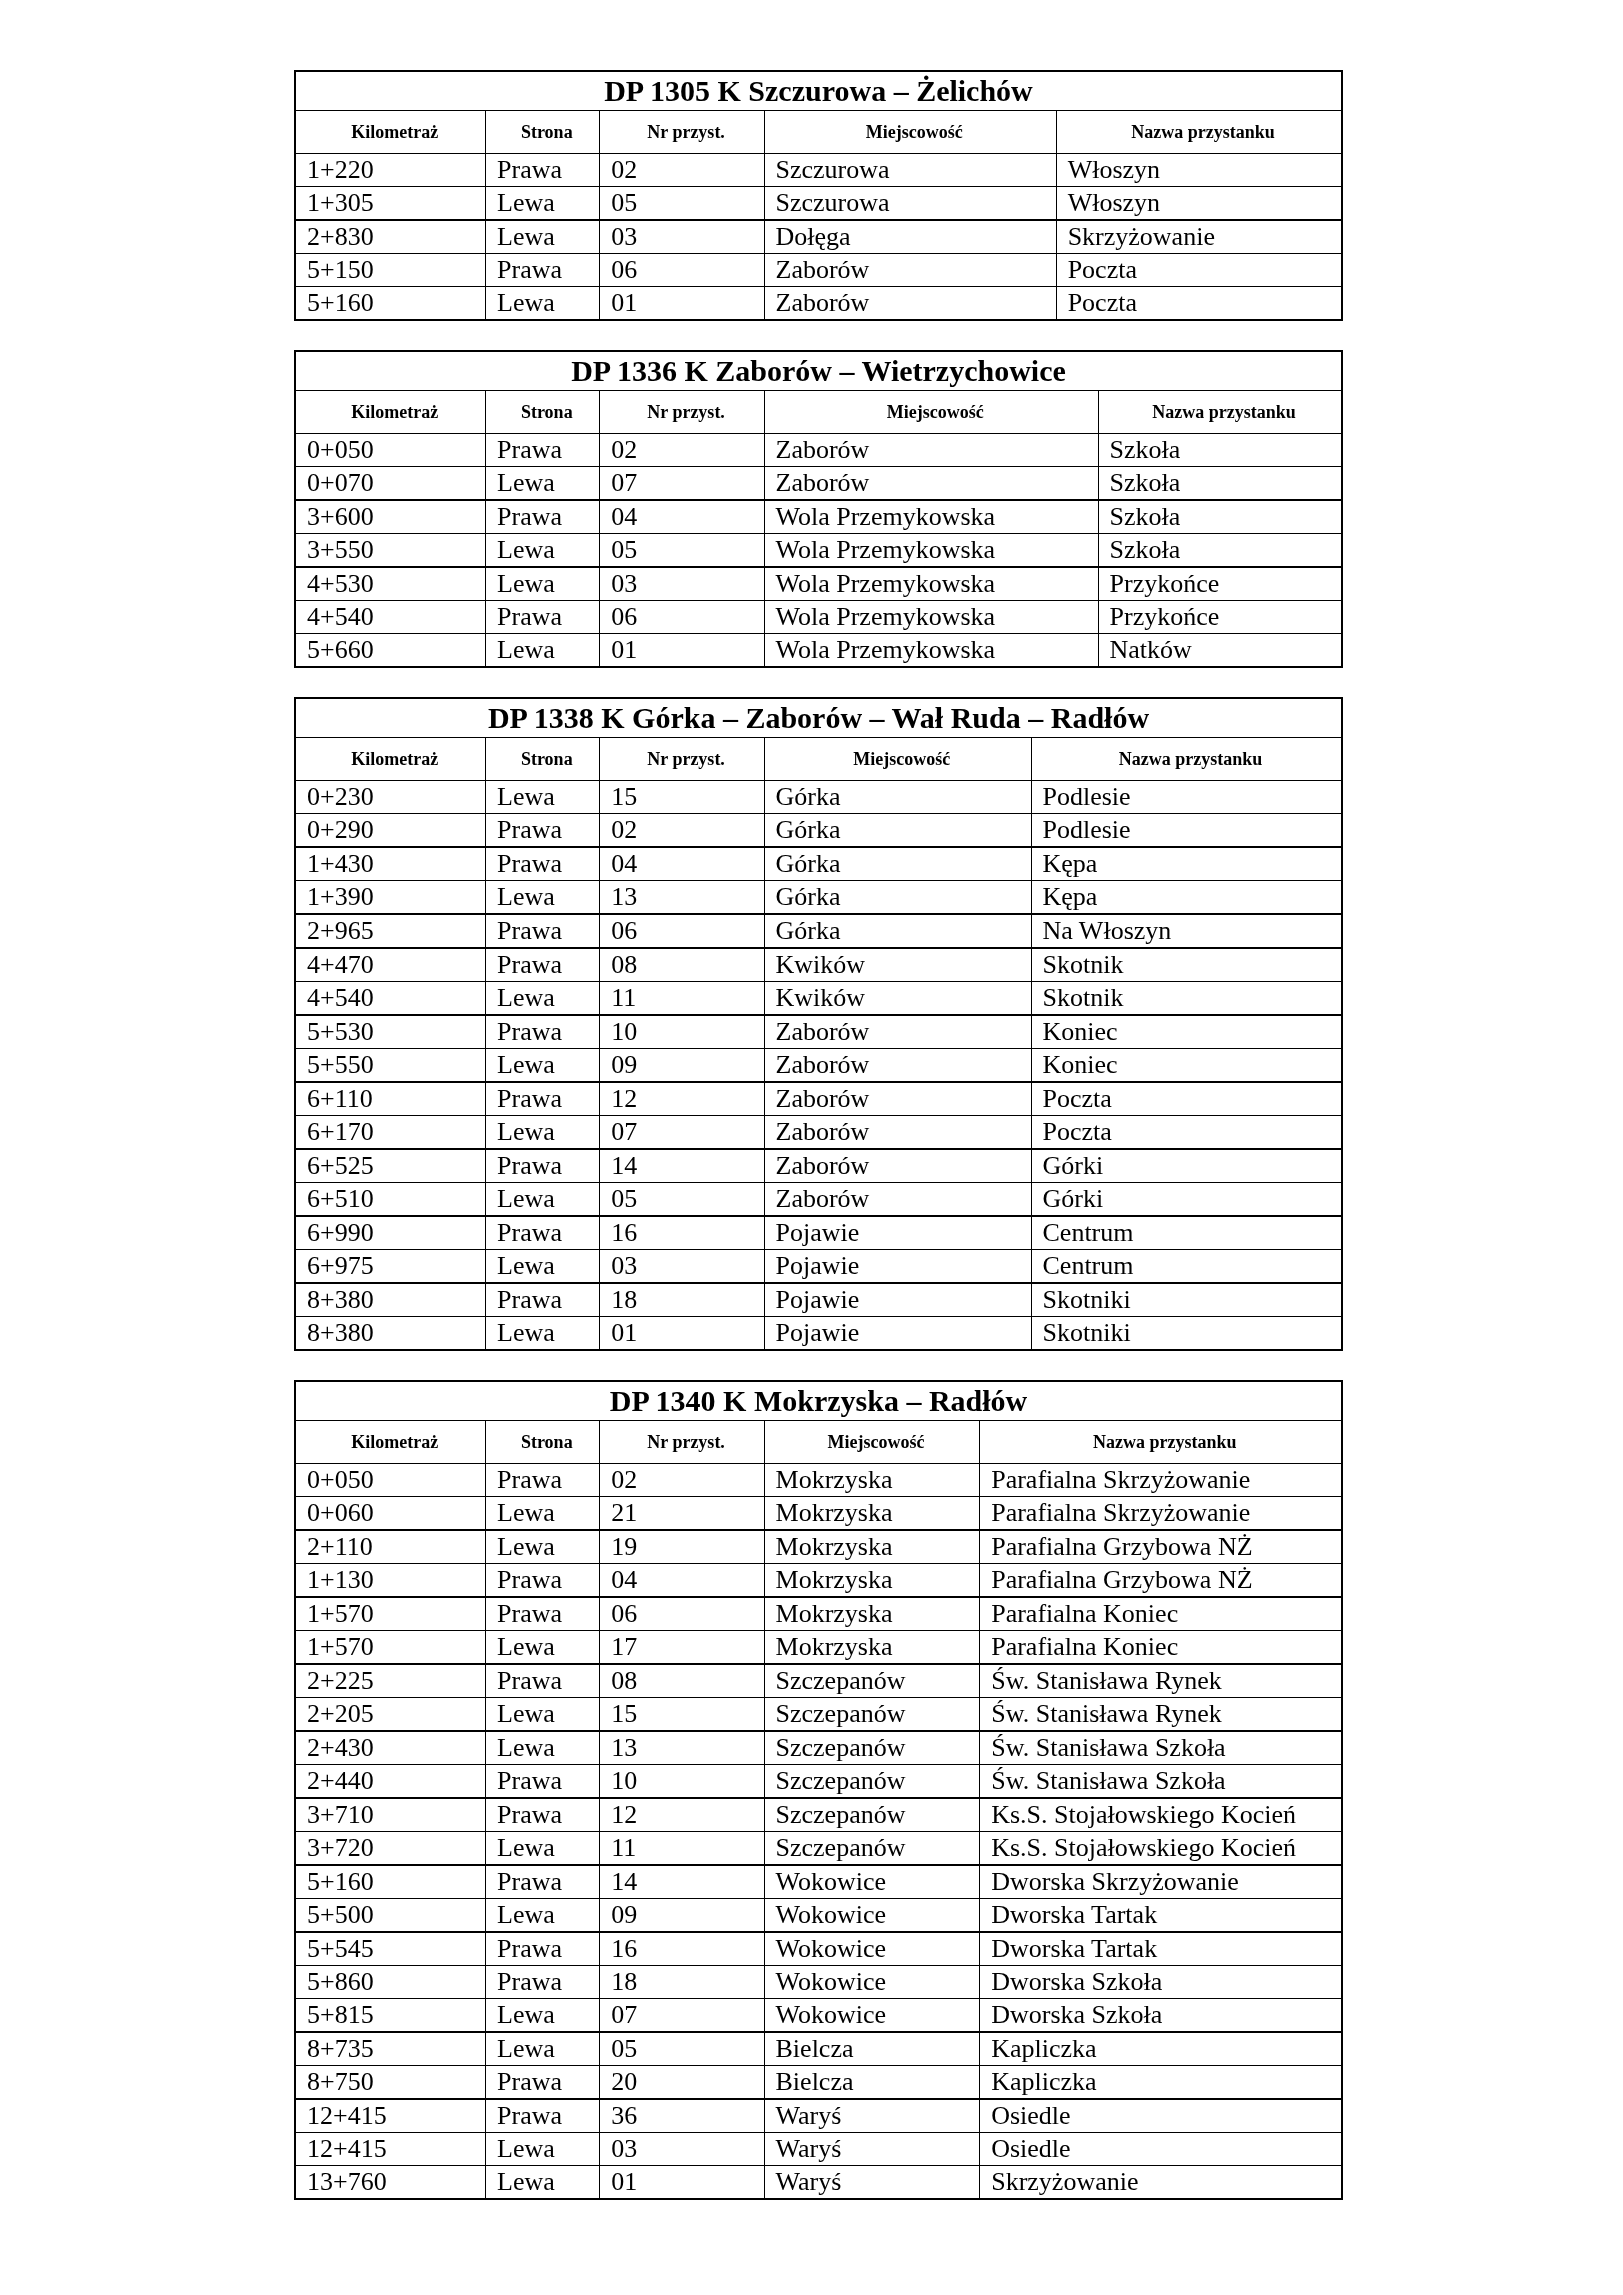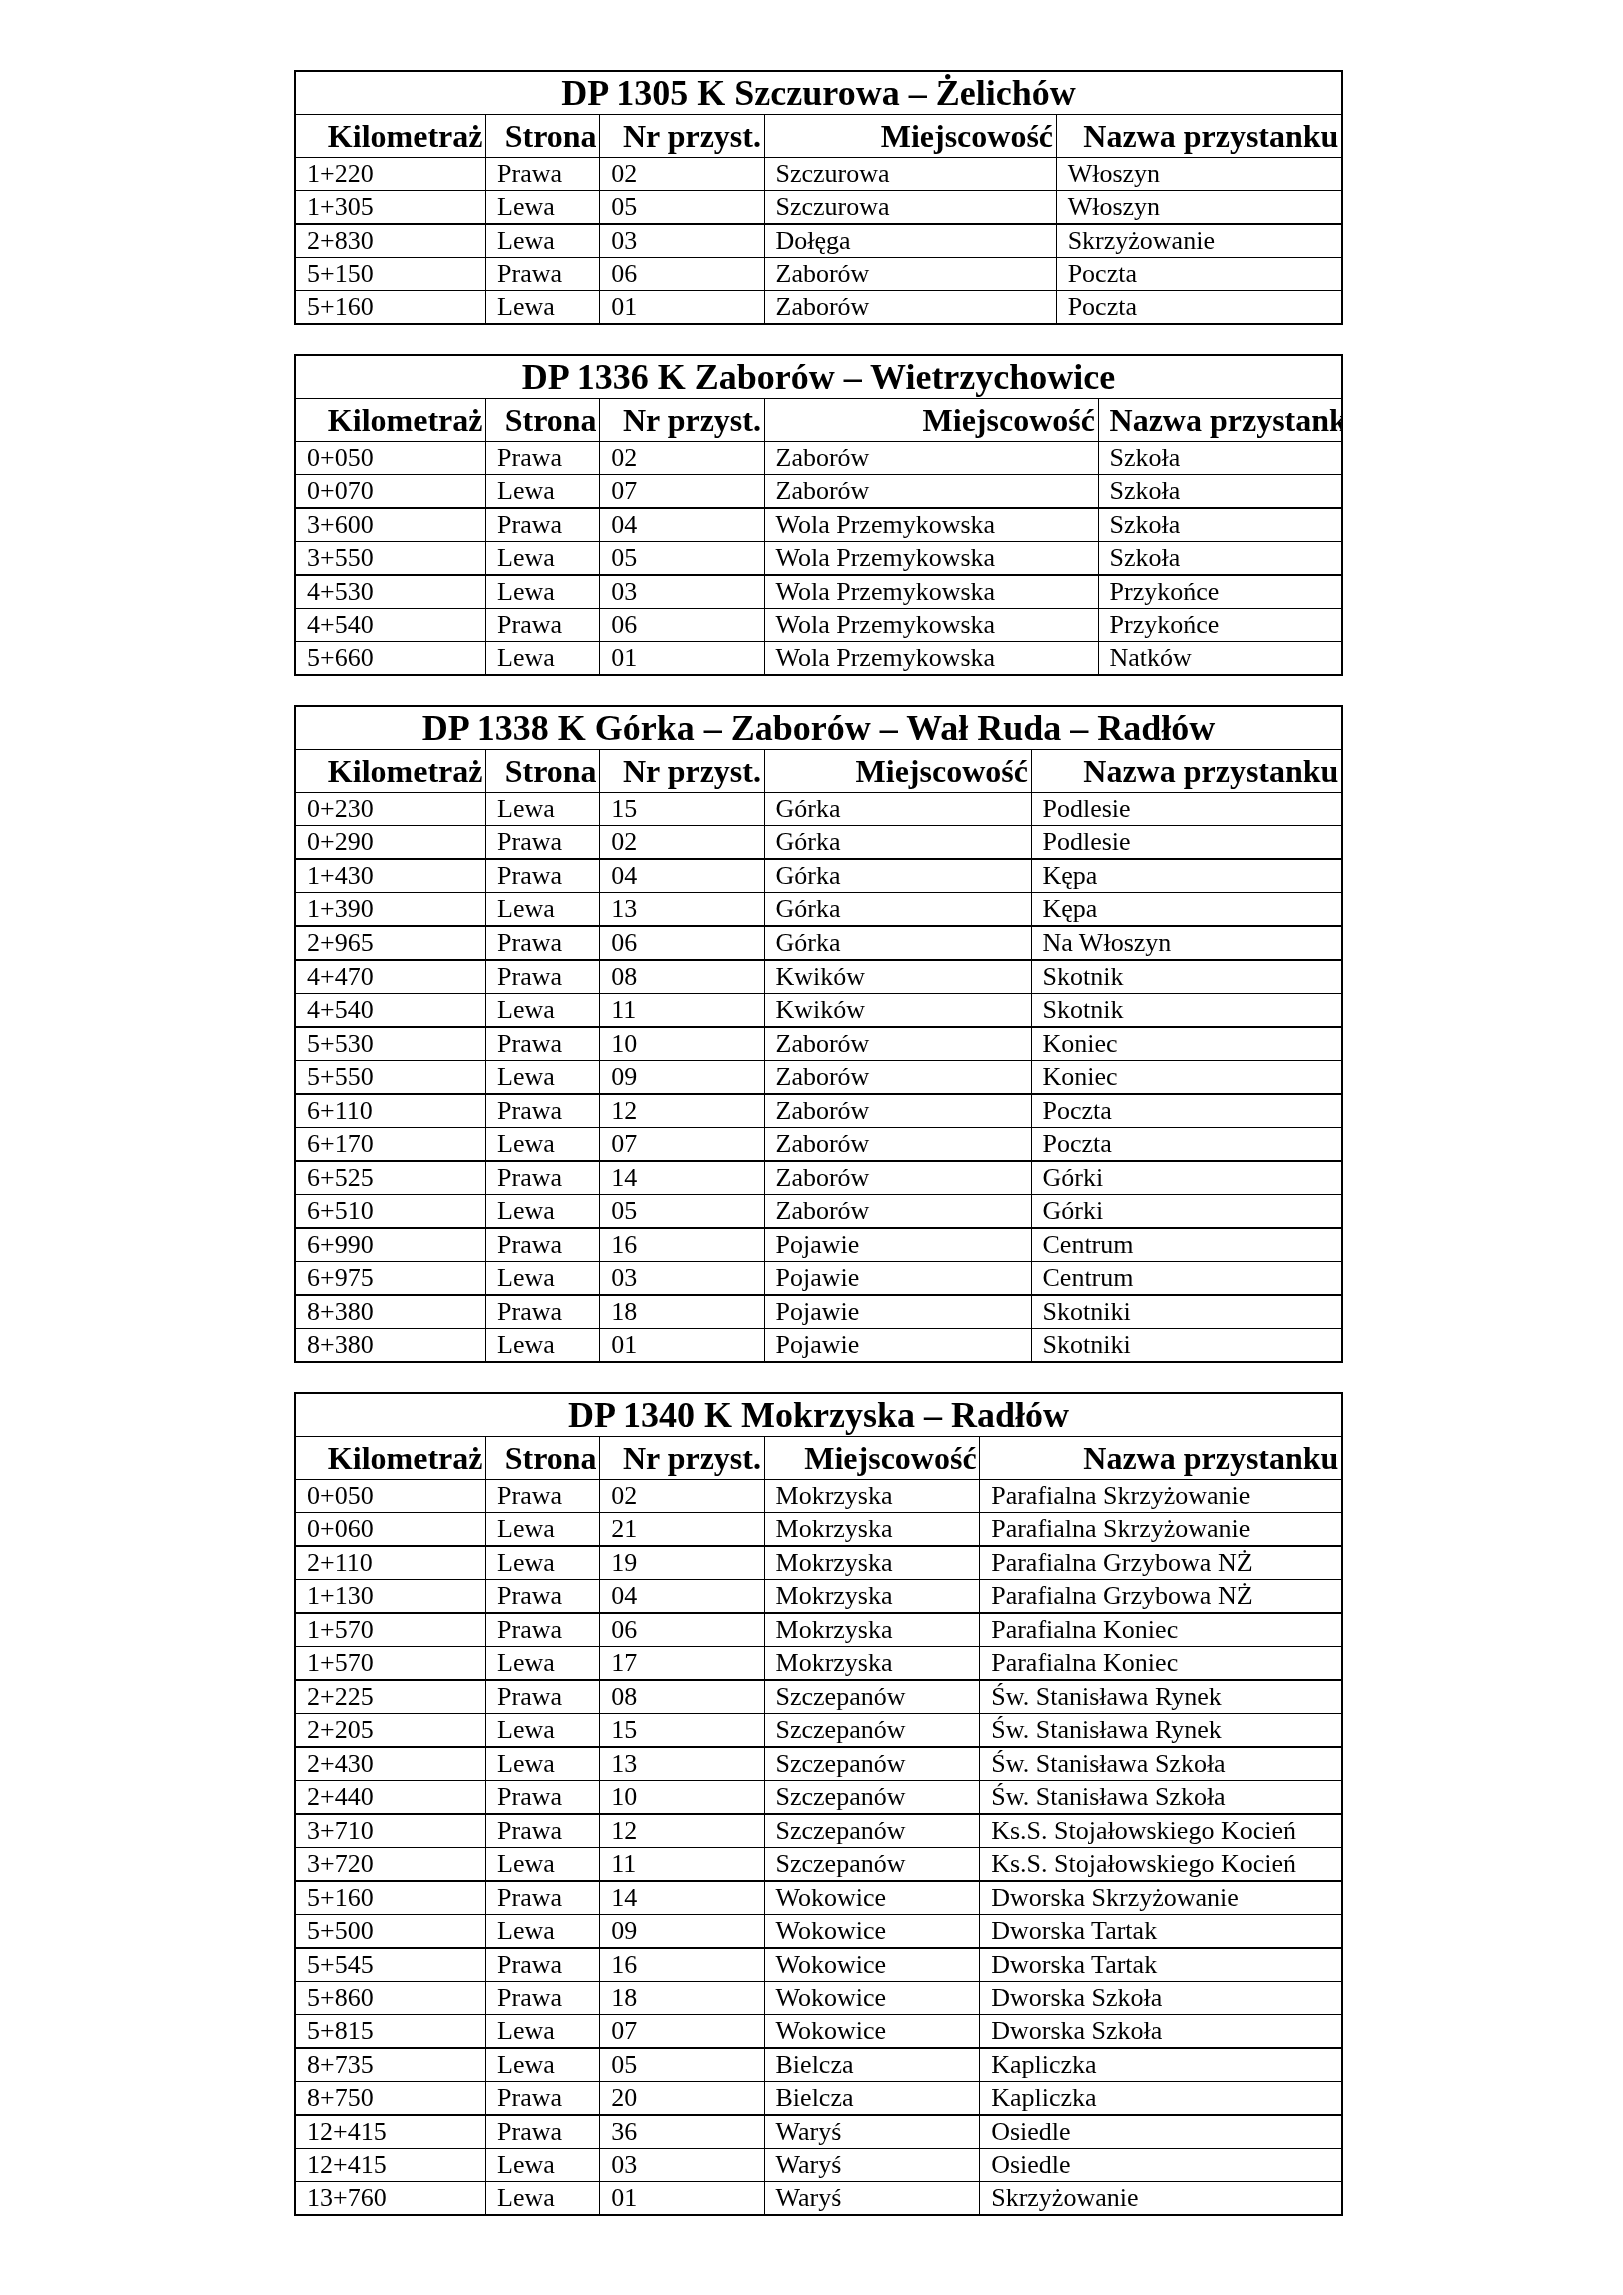--- a/index.html
+++ b/index.html
@@ -31,33 +31,33 @@
     border: 2.6px solid #000000;
     table-layout: fixed;
   }
   table.stop-table th, table.stop-table td {
     border: 1.3px solid #000000;
     overflow: hidden;
     white-space: nowrap;
   }
   th.title-cell {
     height: 38px;
-    font-size: 36px;
+    font-size: 30px;
     font-weight: bold;
     text-align: center;
     vertical-align: middle;
     white-space: pre;
     border-bottom: 1.3px solid #000000;
     padding: 0;
   }
   th.col-header {
     height: 42px;
-    font-size: 32px;
+    font-size: 18px;
     font-weight: bold;
-    text-align: right;
+    text-align: center;
     vertical-align: middle;
     padding: 0 2.6px 0 11px;
     border-bottom: 2.6px solid #000000;
   }
   td.data-cell {
     height: 32px;
     font-size: 26px;
     text-align: left;
     vertical-align: middle;
     padding: 0 2.6px 0 11px;

